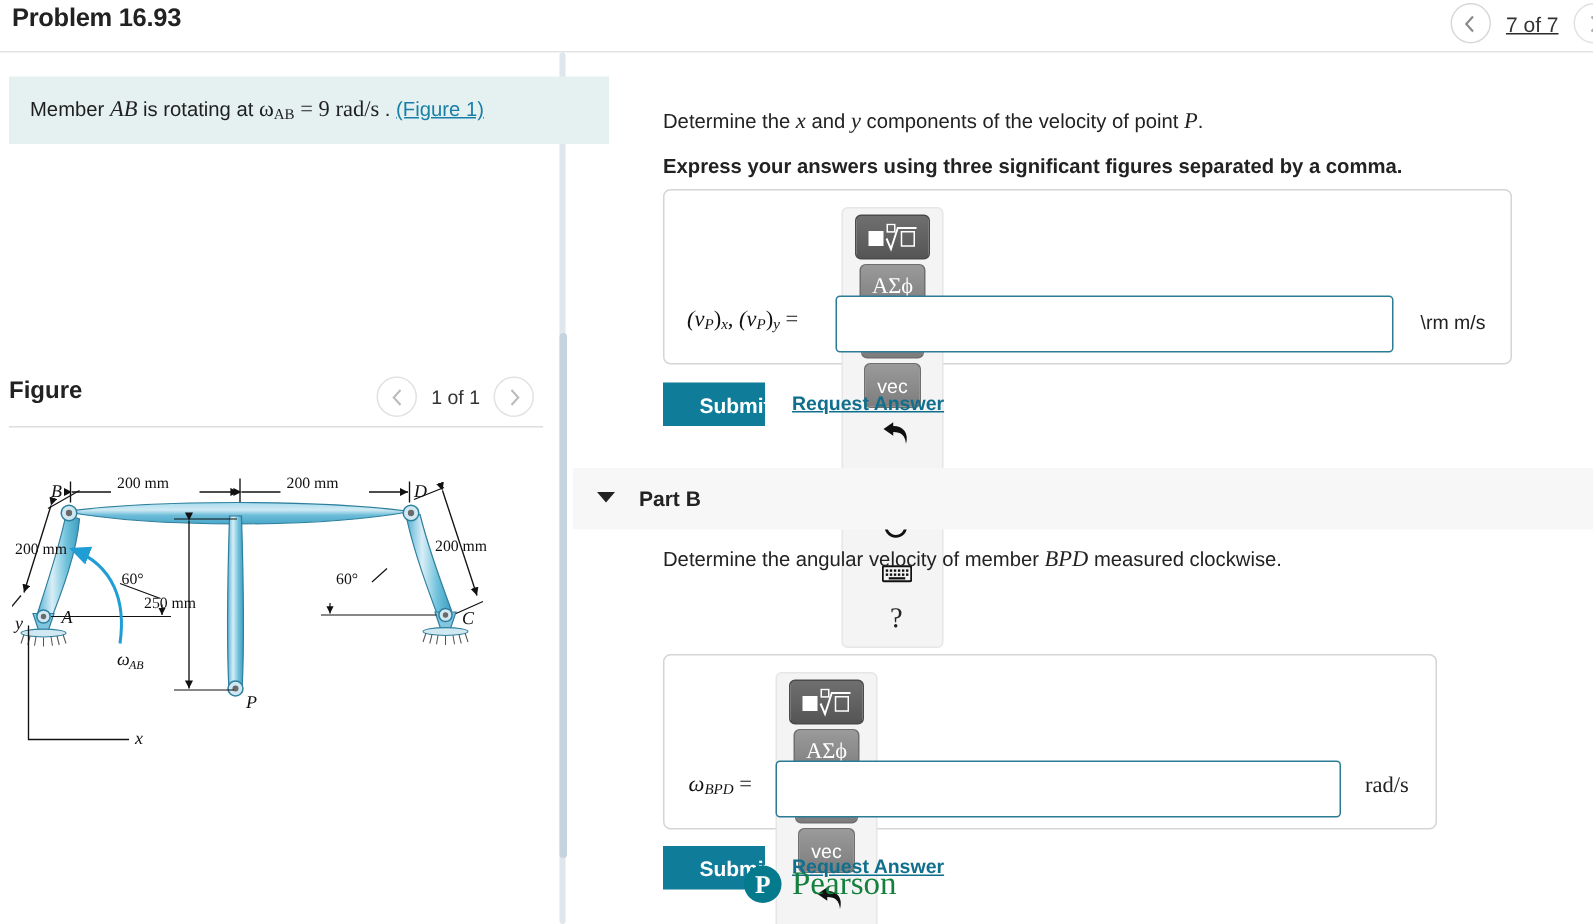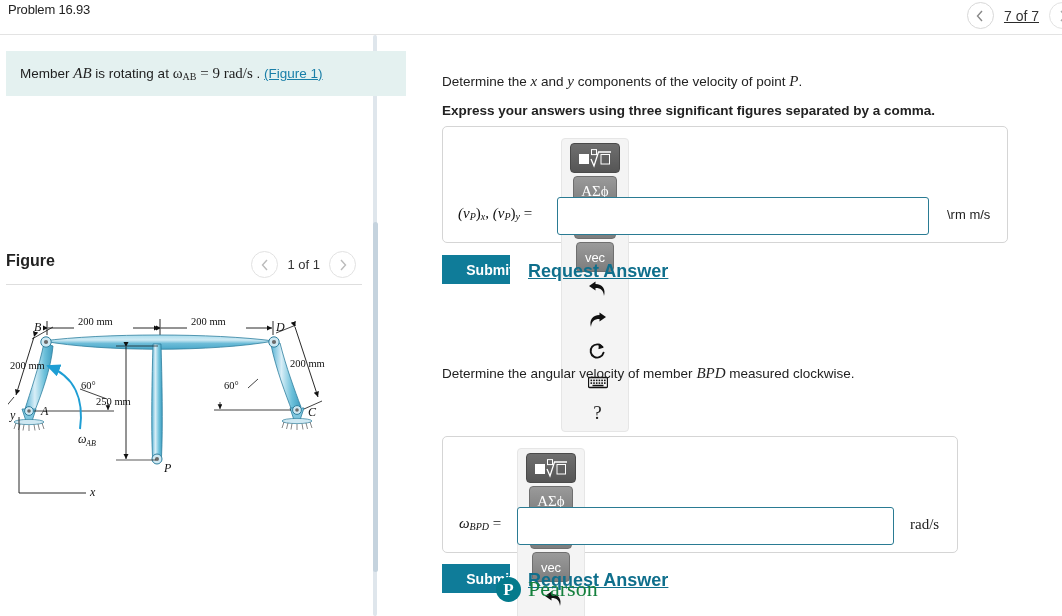--- a/index.html
+++ b/index.html
@@ -13,21 +13,21 @@
     overflow: hidden;
   }
   .page { position: relative; width: 1062px; height: 616px; }
 
   
   .header {
     position: absolute; left: 0; top: 0; width: 1062px; height: 34px;
   }
   .problem-title {
     position: absolute; left: 8px; top: 2px;
-    font-size: 13px; font-weight: normal; color: #222;
+    font-size: 17px; font-weight: bold; color: #222;
     letter-spacing: -0.2px;
   }
   .pager {
     position: absolute; right: 0px; top: 2px;
     display: flex; align-items: center; gap: 10px; text-decoration: underline;
   }
   .circ-btn {
     width: 27px; height: 27px; border-radius: 50%;
     border: 1px solid #d8d8d8; background: #fff;
     display: flex; align-items: center; justify-content: center;
@@ -148,21 +148,21 @@
 
   .submit-btn {
     position: absolute;
     background: #0f7c99; color: #fff;
     font-size: 14px; font-weight: bold;
     display: flex; align-items: center; justify-content: center;
     width: 68px; height: 29px; padding-left: 28px;
   }
   .req-link {
     position: absolute;
-    color: #0f6f8c; font-size: 18px; font-weight: bold;
+    color: #0f6f8c; font-size: 13px; font-weight: bold;
     text-decoration: underline;
     text-align: right;
   }
 
   .partb-bar {
     position: absolute; left: 6px; top: 277px; width: 680px; height: 41px;
     background: #f7f7f7;
   }
   .partb-caret {
     position: absolute; left: 16px; top: 16px;
@@ -456,20 +456,24 @@
       </div>
 
       <input class="ans-input" style="left: 114px; top: 70px; width: 372px; height: 38px; padding: 0px 8px; font-size: 14px;" type="text" value="">
 
       <div class="ans-unit" style="left:504px; top:80px;">\rm m/s</div>
     </div>
 
     <div class="submit-btn" style="left:66px; top:220px;">Submit</div>
     <a class="req-link" style="left:152px; top:226px;" href="#">Request Answer</a>
 
+    <div class="partb-bar">
+      <div class="partb-caret"></div>
+      <div class="partb-label">Part B</div>
+    </div>
 
     <div class="q-line" style="left:66px; top:330px;"><span>Determine the angular velocity of member </span><span class="mi">BPD</span><span> measured clockwise.</span></div>
 
 
     <div class="answer-card" style="left:66px; top:401px; width:516px; height:117px;">
       <div class="mathbar" style="left:74px; top:11px;">
         <div class="mbtn active">
           <svg width="34" height="19" viewBox="0 0 34 19">
             <rect x="1" y="5" width="10" height="10" fill="#fff"></rect>
             <rect x="13.5" y="0.6" width="5" height="5" fill="none" stroke="#fff" stroke-width="1"></rect>

